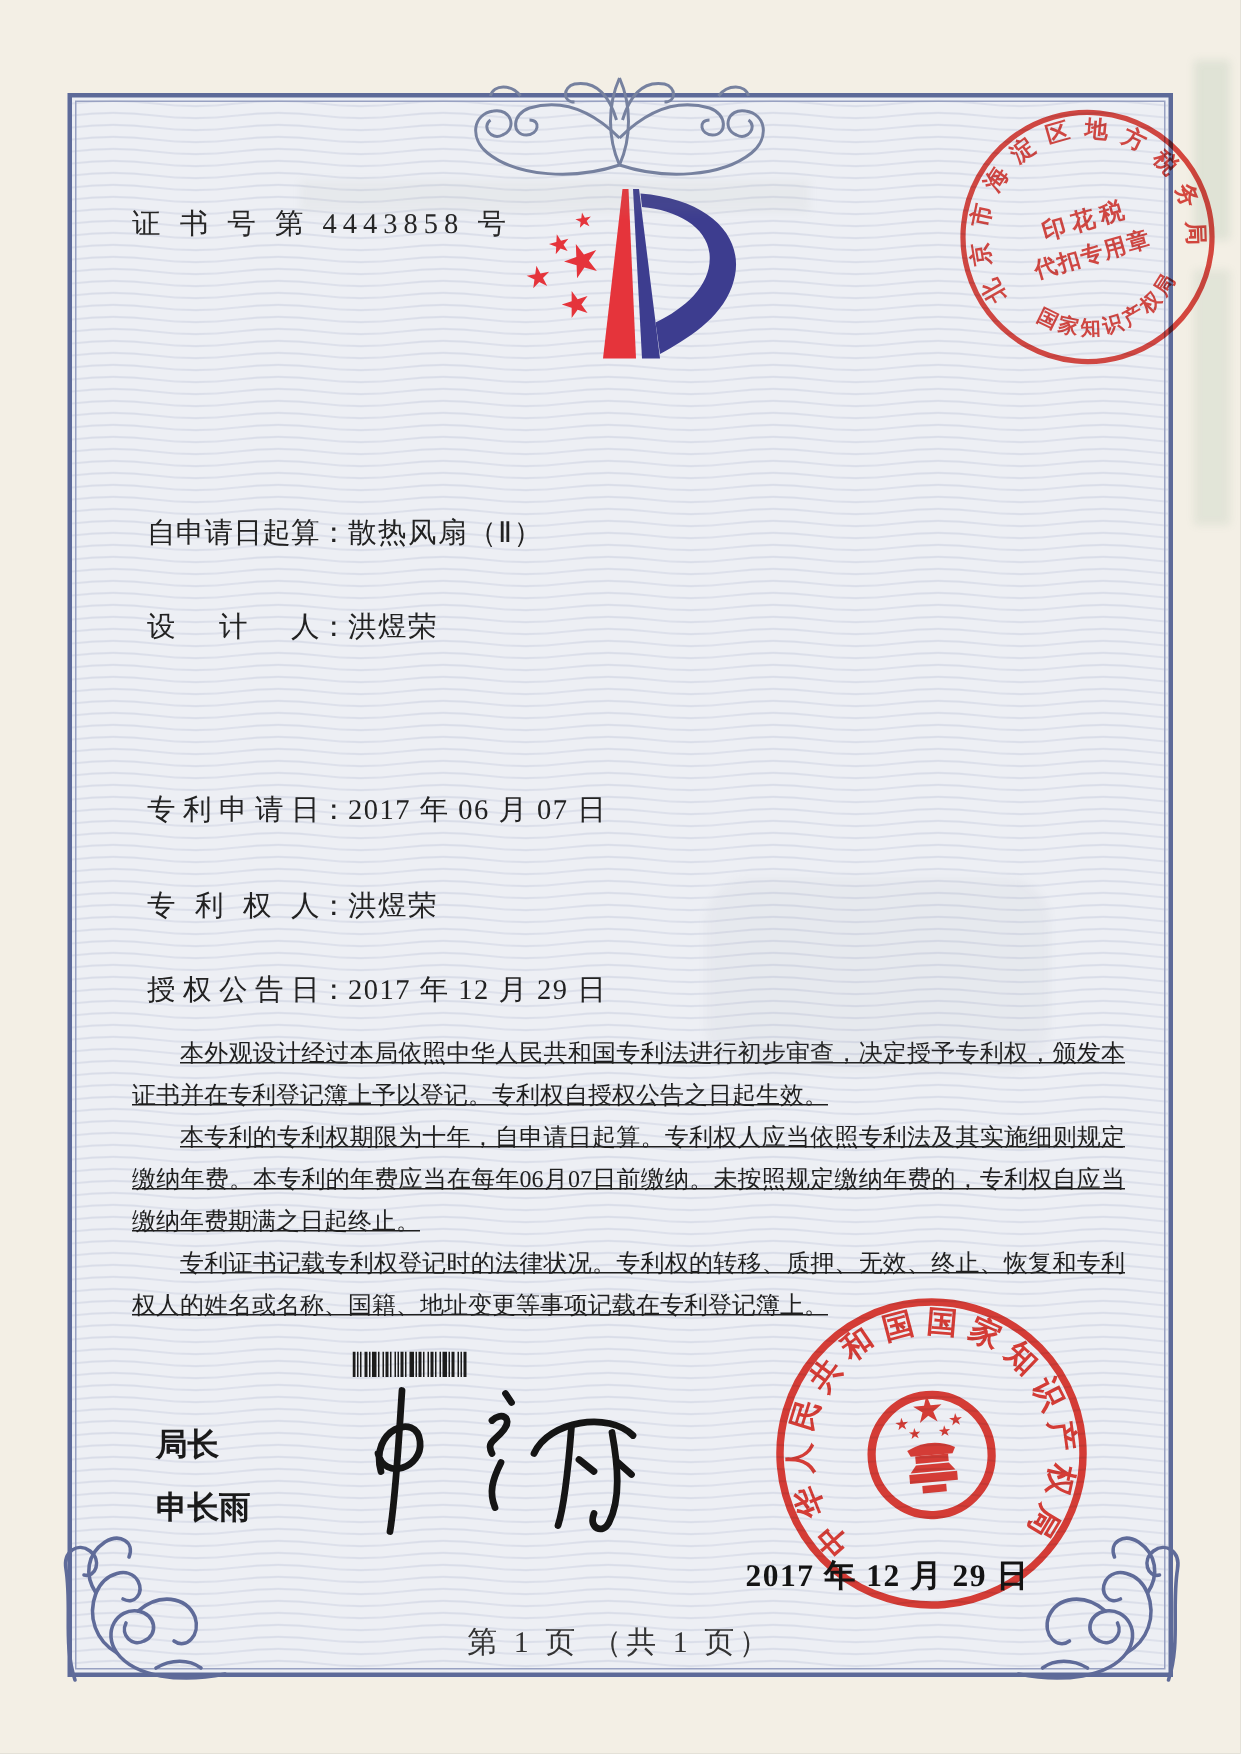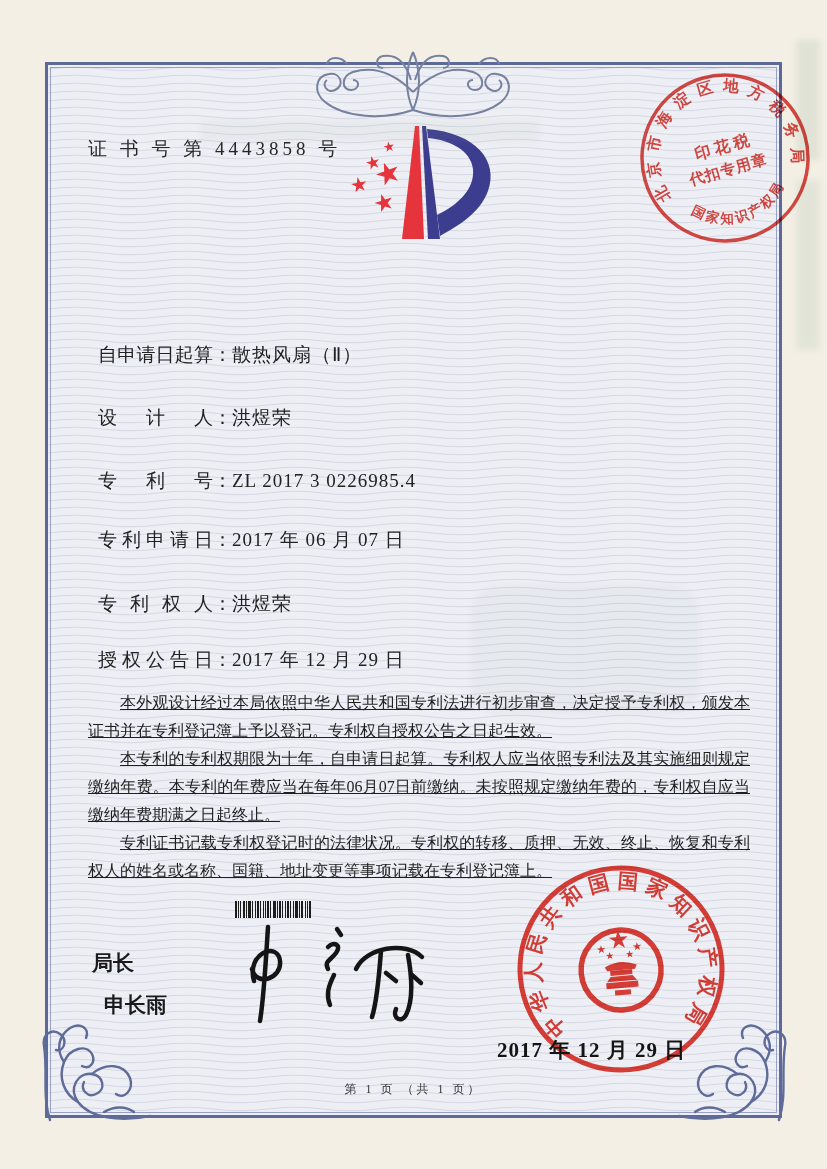--- a/index.html
+++ b/index.html
@@ -33,24 +33,24 @@
   .logo{position:absolute;left:288px;top:58px;}
   .cert-title{position:absolute;left:0;top:174px;width:100%;text-align:center;
     font-size:43px;font-weight:700;letter-spacing:11px;color:#1c1c1c;}
   .field-row{position:absolute;left:50px;font-size:19px;white-space:nowrap;color:#222;}
   .field-label{display:inline-block;width:115px;text-align:justify;text-align-last:justify;vertical-align:bottom;}
   .field-colon{display:inline-block;}
   .field-value{letter-spacing:1px;}
   .body-text{position:absolute;left:40px;top:624px;width:662px;font-size:16px;line-height:28px;text-align:justify;color:#1f1f1f;text-decoration:underline;}
   .body-text p{margin:0;text-indent:2em;}
   .barcode{position:absolute;left:187px;top:836px;}
-  .signer-title{position:absolute;left:44px;top:884px;font-size:21px;font-weight:600;font-family:"Liberation Sans",sans-serif;color:#1a1a1a;}
+  .signer-title{position:absolute;left:56px;top:884px;font-size:21px;font-weight:600;font-family:"Liberation Sans",sans-serif;color:#1a1a1a;}
   .signer-name{position:absolute;left:56px;top:926px;font-size:21px;font-weight:600;font-family:"Liberation Sans",sans-serif;color:#1a1a1a;text-align:center;}
   .signature-svg{position:absolute;left:168px;top:852px;}
-  .page-footer{position:absolute;left:0;top:1016px;width:100%;text-align:center;font-size:12px;letter-spacing:3px;color:#333;}
+  .page-footer{position:absolute;left:0;top:1016px;width:100%;text-align:center;font-size:20px;letter-spacing:3px;color:#333;}
   
   .tax-stamp{position:absolute;left:637px;top:70px;z-index:6;transform:rotate(-16deg);opacity:.92;mix-blend-mode:multiply;}
   .official-seal{position:absolute;left:510px;top:858px;z-index:6;transform:rotate(-5deg);opacity:.93;mix-blend-mode:multiply;}
   .seal-date{position:absolute;left:497px;top:1036px;z-index:7;font-size:21px;font-weight:600;letter-spacing:1px;color:#141414;}
 </style>
 </head>
 <body>
 
 <div class="page">
 
@@ -86,23 +86,20 @@
         <path d="M86,3 L90,3 L104,116 L92,116 Z" fill="#3d3d8f"></path>
         <path fill="#3d3d8f" d="M91,6 C140,10 163,38 152,68 C144,90 122,103 104,113 L101,92 C122,82 139,66 137,46 C135,28 115,17 92,15 Z"></path>
       </svg>
 
 
       <div class="field-row" style="top:277px">
         <span class="field-label">自申请日起算</span><span class="field-colon">：</span><span class="field-value">散热风扇（Ⅱ）</span>
       </div>
       <div class="field-row" style="top:340px">
         <span class="field-label">设计人</span><span class="field-colon">：</span><span class="field-value">洪煜荣</span>
-      </div>
-      <div class="field-row" style="top:403px">
-        <span class="field-label">专利号</span><span class="field-colon">：</span><span class="field-value">ZL 2017 3 0226985.4</span>
       </div>
       <div class="field-row" style="top:462px">
         <span class="field-label">专利申请日</span><span class="field-colon">：</span><span class="field-value">2017 年 06 月 07 日</span>
       </div>
       <div class="field-row" style="top:526px">
         <span class="field-label">专利权人</span><span class="field-colon">：</span><span class="field-value">洪煜荣</span>
       </div>
       <div class="field-row" style="top:582px">
         <span class="field-label">授权公告日</span><span class="field-colon">：</span><span class="field-value">2017 年 12 月 29 日</span>
       </div>

